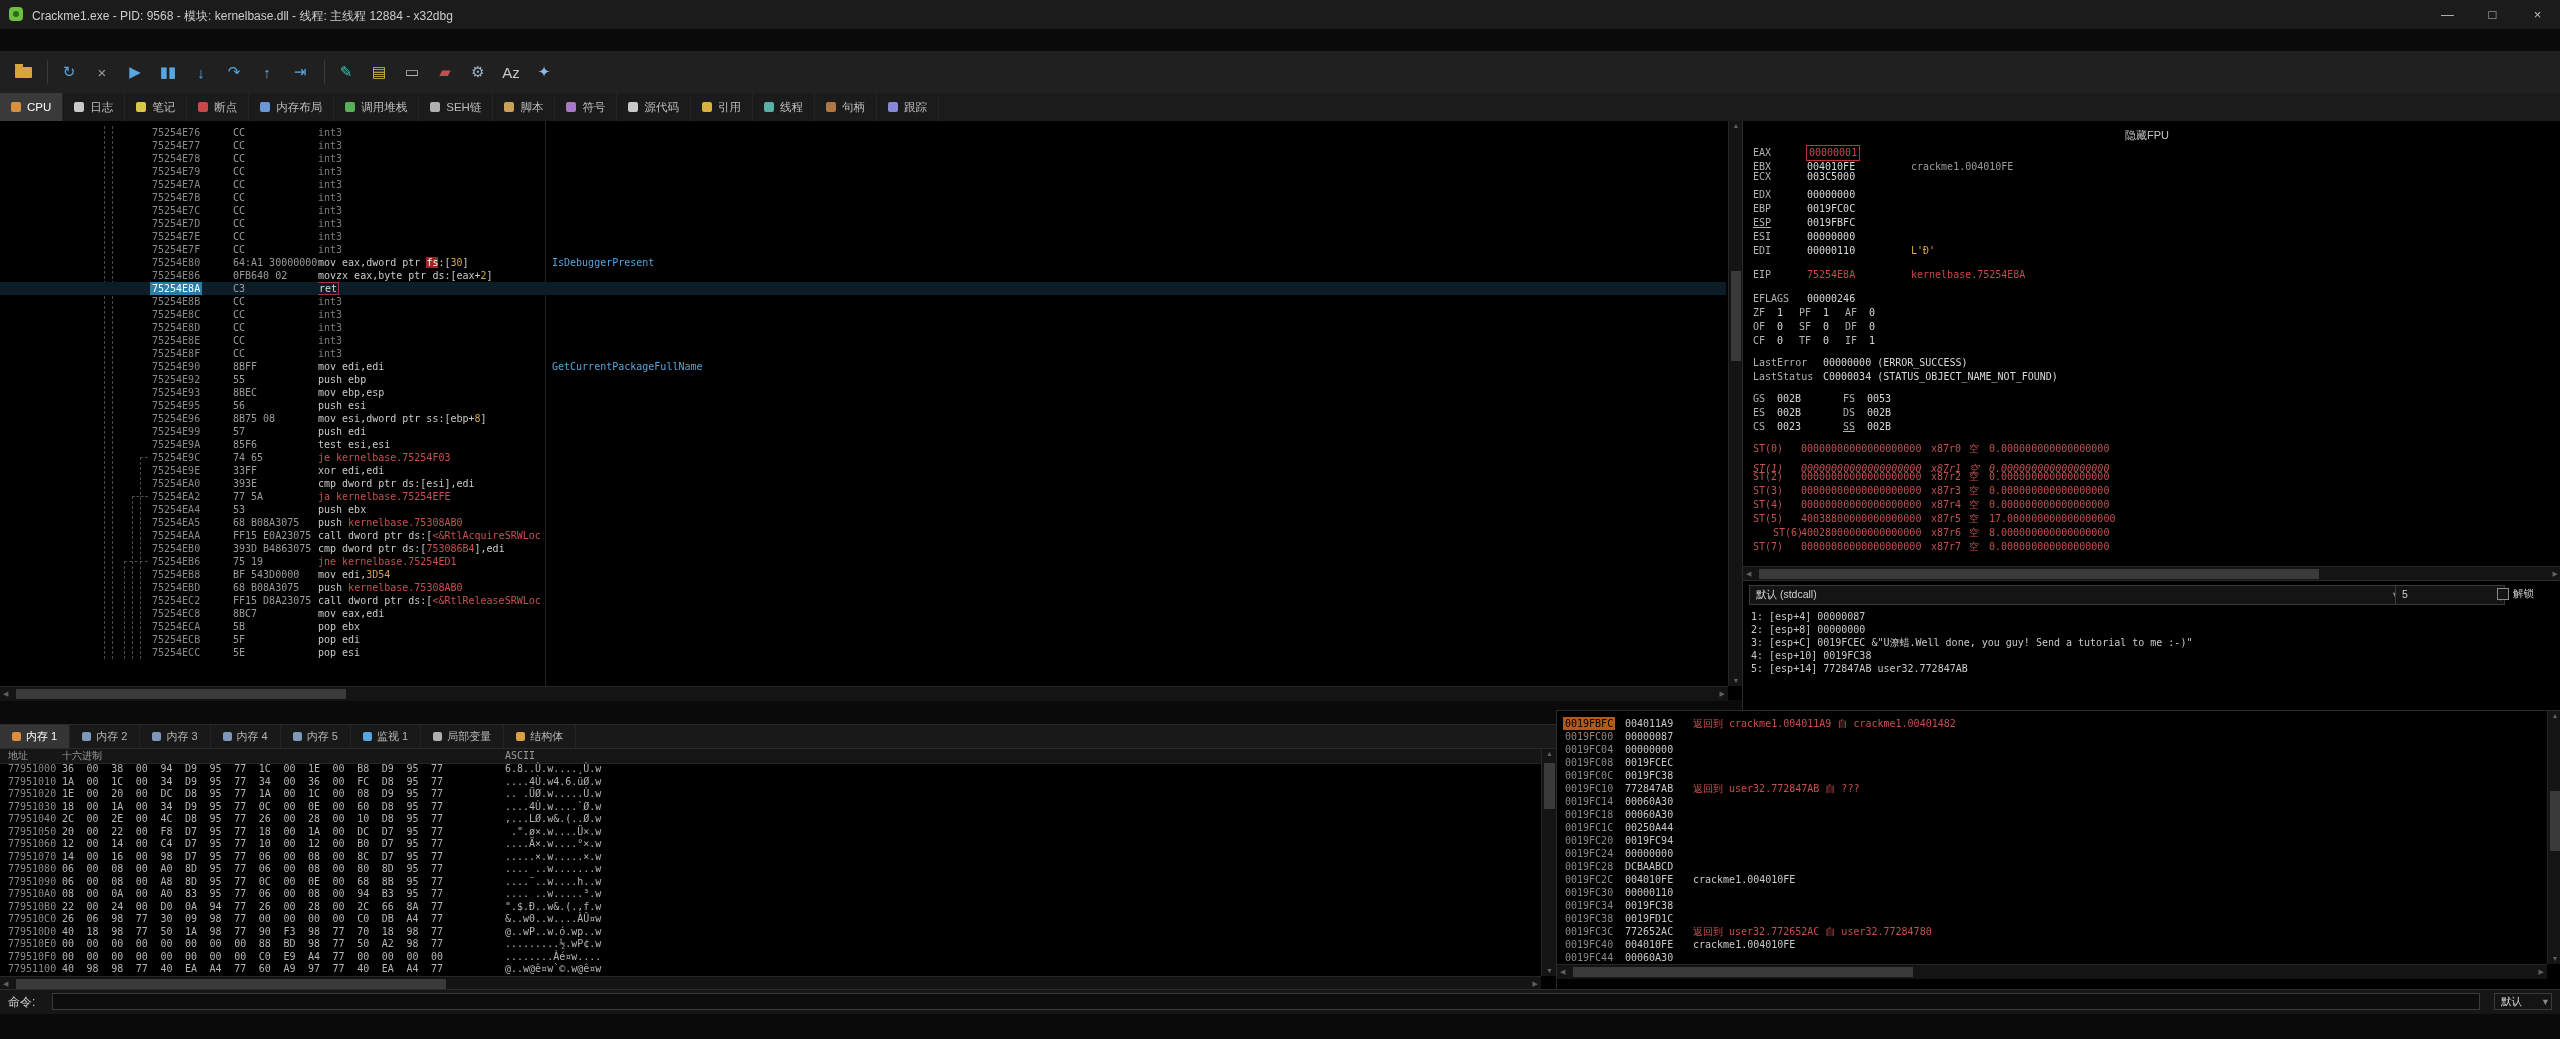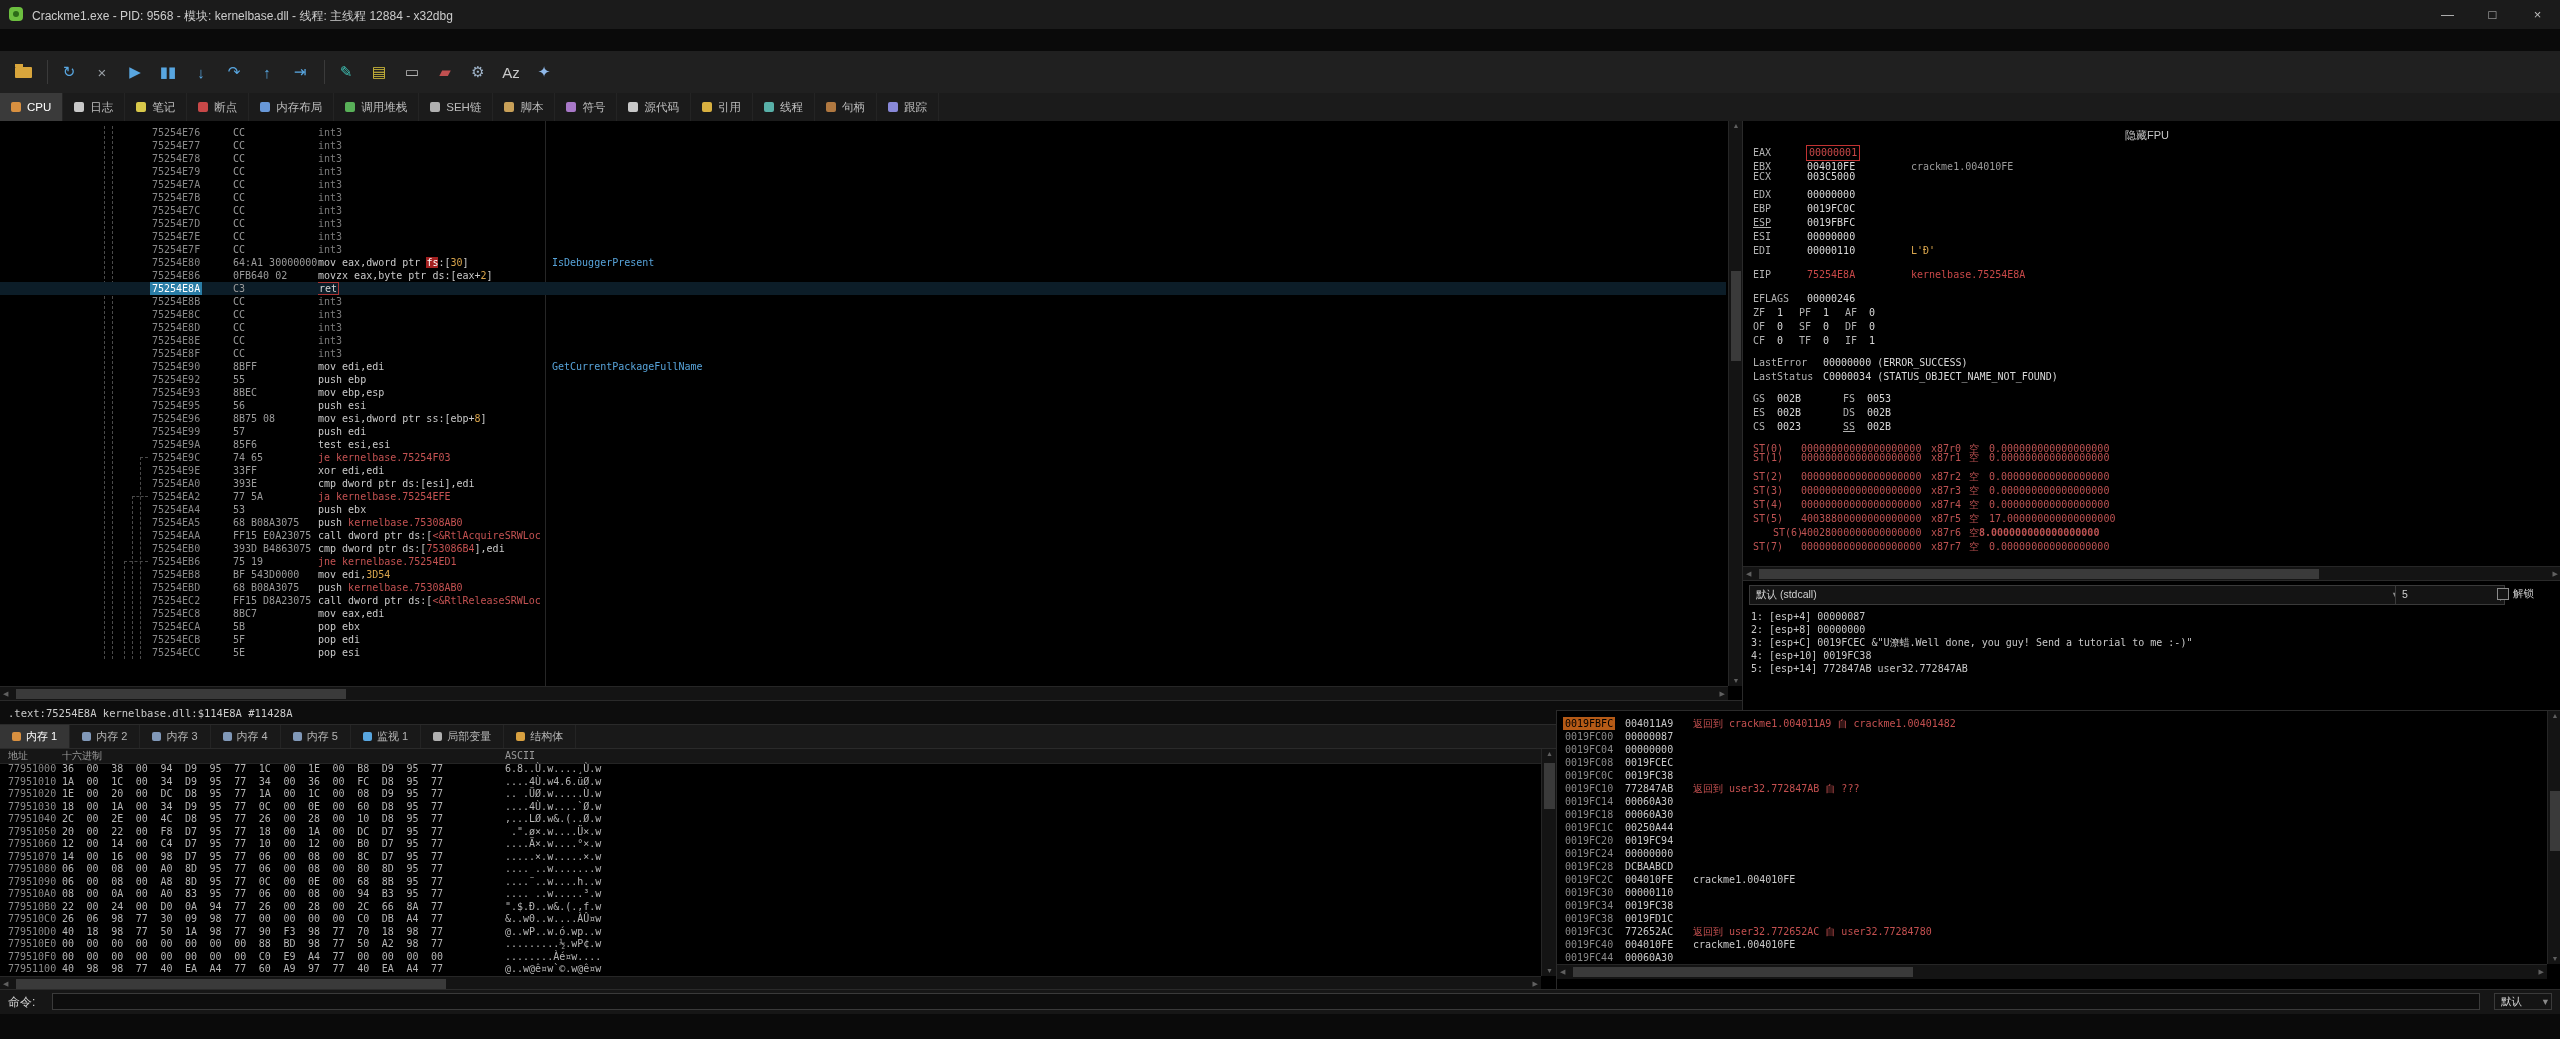--- a/index.html
+++ b/index.html
@@ -585,21 +585,21 @@
           <span class="rn ul" style="left: 100px;">SS</span>
           <span class="rv" style="left: 124px;">002B</span>
         </div>
         <div class="rrow mono" style="top: 321px;">
           <span class="st" style="left: 10px;">ST(0)</span>
           <span class="st" style="left: 58px;">00000000000000000000</span>
           <span class="st" style="left: 188px;">x87r0</span>
           <span class="st" style="left: 226px;">空</span>
           <span class="st" style="left: 246px;">0.000000000000000000</span>
         </div>
-        <div class="rrow mono" style="top: 330px;">
+        <div class="rrow mono" style="top: 341px; font-style: italic;">
           <span class="st" style="left: 10px;">ST(1)</span>
           <span class="st" style="left: 58px;">00000000000000000000</span>
           <span class="st" style="left: 188px;">x87r1</span>
           <span class="st" style="left: 226px;">空</span>
           <span class="st" style="left: 246px;">0.000000000000000000</span>
         </div>
         <div class="rrow mono" style="top: 349px;">
           <span class="st" style="left: 10px;">ST(2)</span>
           <span class="st" style="left: 58px;">00000000000000000000</span>
           <span class="st" style="left: 188px;">x87r2</span>
@@ -625,21 +625,21 @@
           <span class="st" style="left: 58px;">40038800000000000000</span>
           <span class="st" style="left: 188px;">x87r5</span>
           <span class="st" style="left: 226px;">空</span>
           <span class="st" style="left: 246px;">17.000000000000000000</span>
         </div>
         <div class="rrow mono" style="top: 405px;">
           <span class="st" style="left: 10px; margin-left: 20px;">ST(6)</span>
           <span class="st" style="left: 58px;">40028000000000000000</span>
           <span class="st" style="left: 188px;">x87r6</span>
           <span class="st" style="left: 226px;">空</span>
-          <span class="st" style="left: 236px; font-weight: bold;">8.000000000000000000</span>
+          <span class="st" style="left: 246px;">8.000000000000000000</span>
         </div>
         <div class="rrow mono" style="top: 419px;">
           <span class="st" style="left: 10px;">ST(7)</span>
           <span class="st" style="left: 58px;">00000000000000000000</span>
           <span class="st" style="left: 188px;">x87r7</span>
           <span class="st" style="left: 226px;">空</span>
           <span class="st" style="left: 246px;">0.000000000000000000</span>
         </div>
       </div>
     <div class="sb sbh" style="left:0;top:445px;width:818px;height:14px;">
@@ -662,21 +662,20 @@
     </div>
     <div id="args-rows">
         <div class="arow mono" style="top: 489px;">1: [esp+4] 00000087</div>
         <div class="arow mono" style="top: 502px;">2: [esp+8] 00000000</div>
         <div class="arow mono" style="top: 515px;">3: [esp+C] 0019FCEC &amp;"U潦蜡.Well done, you guy! Send a tutorial to me :-)"</div>
         <div class="arow mono" style="top: 528px;">4: [esp+10] 0019FC38</div>
         <div class="arow mono" style="top: 541px;">5: [esp+14] 772847AB user32.772847AB</div>
       </div>
   </div>
 
-  <div id="infoline" class="mono">.text:75254E8A kernelbase.dll:$114E8A #11428A</div>
 
   <div id="btabs">
       <div class="btab active">
         <span class="btab-ico" style="background: rgb(216, 144, 64);"></span>
         <span>内存 1</span>
       </div>
       <div class="btab">
         <span class="btab-ico" style="background: rgb(128, 152, 184);"></span>
         <span>内存 2</span>
       </div>

